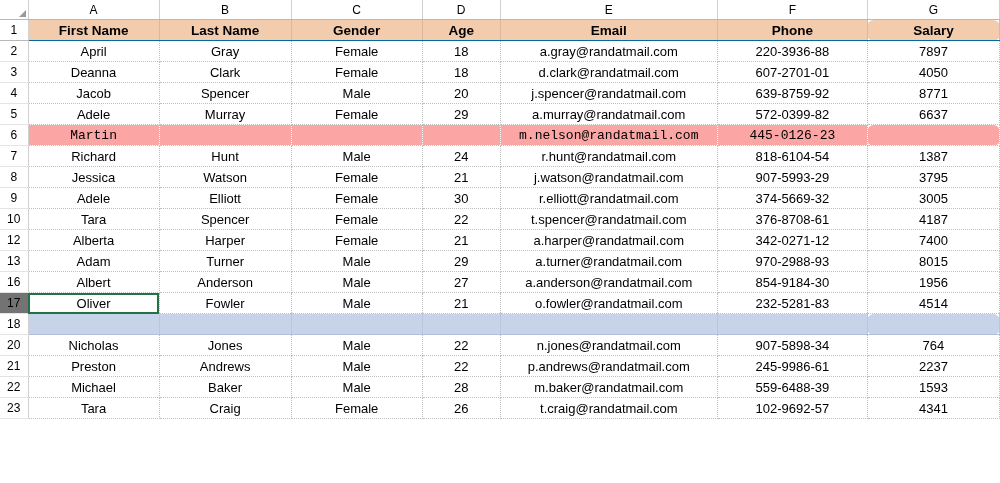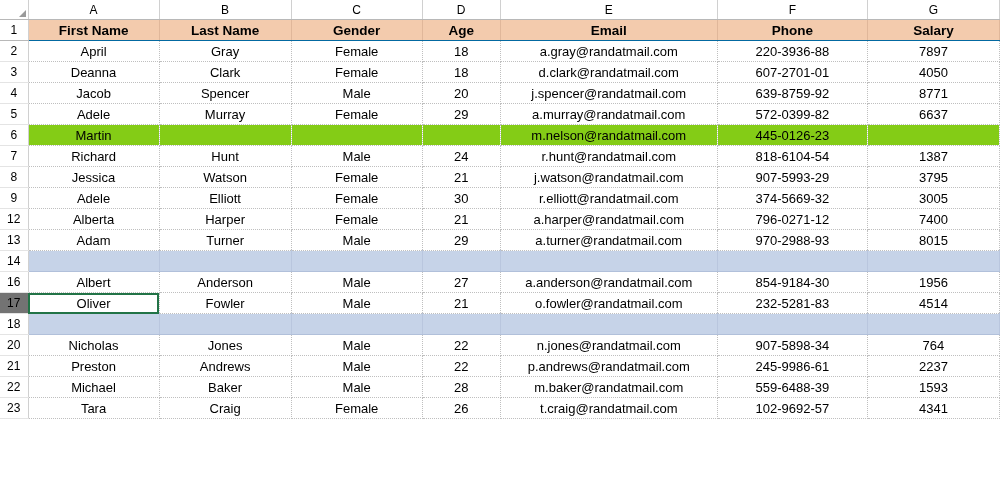--- a/index.html
+++ b/index.html
@@ -86,37 +86,39 @@
     height: 20px;
     vertical-align: middle;
     text-align: center;
     border-right: 1px dotted #bfbfbf;
     border-bottom: 1px dotted #bfbfbf;
     font-size: 13px;
     padding: 0 2px;
   }
   td.cell.last {
     border-right: 1px dotted #bfbfbf;
+    border-radius: 7px;
   }
 
   
   tr.headerrow td.cell {
     background: #f3cbad;
     font-weight: bold;
     border-bottom: 1px solid #0369a1;
     border-right: 1px solid #e0b79a;
     font-size: 13.5px;
   }
   tr.headerrow .rowhead {
     border-bottom: 1px solid #b8b8b8;
   }
 
   
   tr.hl td.cell {
-    background: #84cc16;
+    background: #fca5a5;
+    font-family: Liberation Mono, monospace;
   }
   
   tr.blank td.cell {
     background: #c6d3e8;
     border-bottom: 1px solid #b1c0da;
     border-right: 1px solid #b9c6de;
   }
 
   
   tr.active td.cell.activecell {
@@ -255,54 +257,54 @@
         <td class="rowhead">9</td>
         <td class="cell">Adele</td>
         <td class="cell">Elliott</td>
         <td class="cell">Female</td>
         <td class="cell">30</td>
         <td class="cell">r.elliott@randatmail.com</td>
         <td class="cell">374-5669-32</td>
         <td class="cell last">3005</td>
       </tr>
 
+      <tr>
+        <td class="rowhead">10</td>
+        <td class="cell">Tara</td>
+        <td class="cell">Spencer</td>
+        <td class="cell">Female</td>
+        <td class="cell">22</td>
+        <td class="cell">t.spencer@randatmail.com</td>
+        <td class="cell">376-8708-61</td>
+        <td class="cell last">4187</td>
+      </tr>
 
 
       <tr>
         <td class="rowhead">12</td>
         <td class="cell">Alberta</td>
         <td class="cell">Harper</td>
         <td class="cell">Female</td>
         <td class="cell">21</td>
         <td class="cell">a.harper@randatmail.com</td>
-        <td class="cell">796-0271-12</td>
+        <td class="cell">342-0271-12</td>
         <td class="cell last">7400</td>
       </tr>
 
       <tr>
         <td class="rowhead">13</td>
         <td class="cell">Adam</td>
         <td class="cell">Turner</td>
         <td class="cell">Male</td>
         <td class="cell">29</td>
         <td class="cell">a.turner@randatmail.com</td>
         <td class="cell">970-2988-93</td>
         <td class="cell last">8015</td>
       </tr>
 
-      <tr class="blank">
-        <td class="rowhead">14</td>
-        <td class="cell"></td>
-        <td class="cell"></td>
-        <td class="cell"></td>
-        <td class="cell"></td>
-        <td class="cell"></td>
-        <td class="cell"></td>
-        <td class="cell last"></td>
-      </tr>
 
 
       <tr>
         <td class="rowhead">16</td>
         <td class="cell">Albert</td>
         <td class="cell">Anderson</td>
         <td class="cell">Male</td>
         <td class="cell">27</td>
         <td class="cell">a.anderson@randatmail.com</td>
         <td class="cell">854-9184-30</td>

